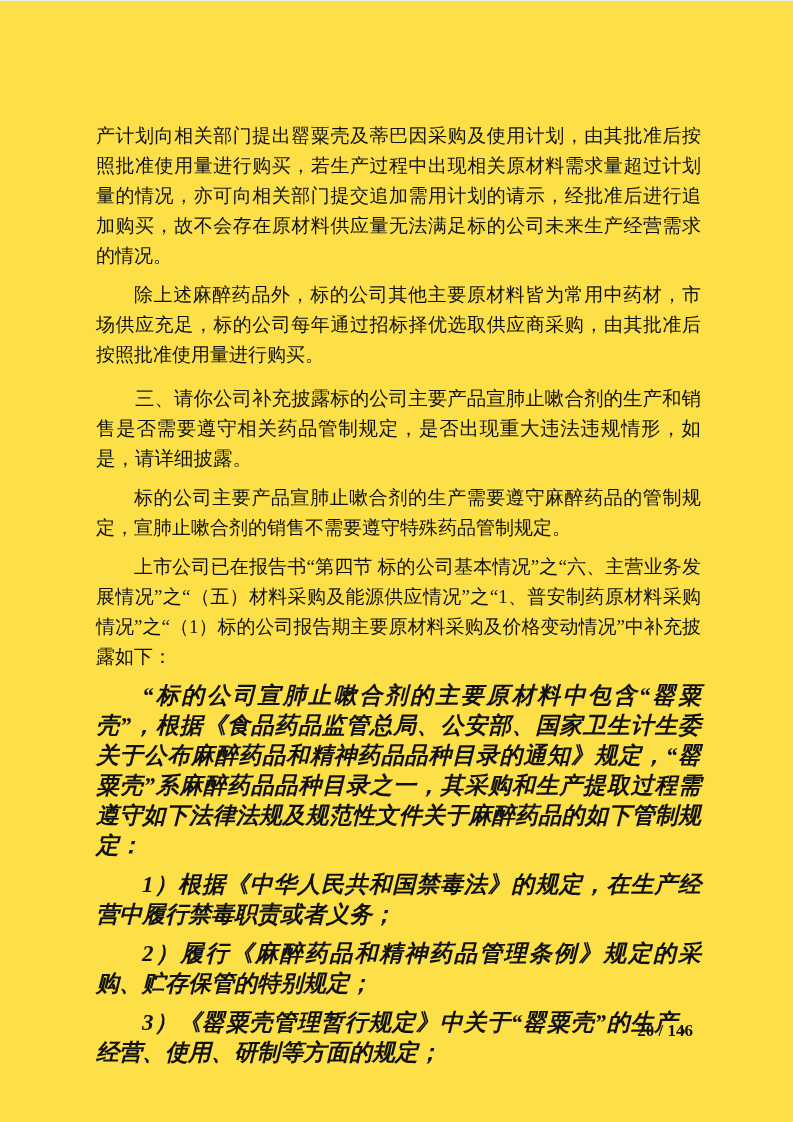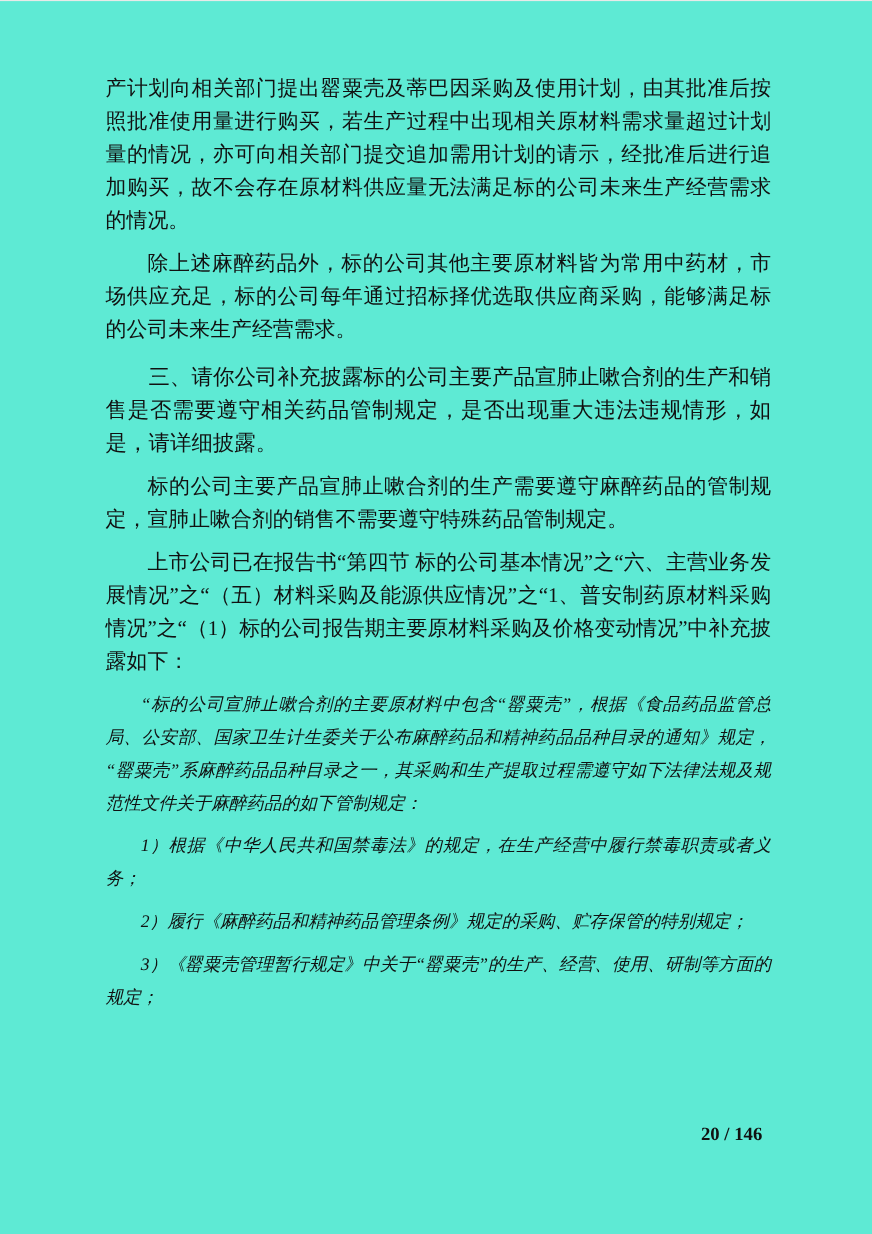--- a/index.html
+++ b/index.html
@@ -5,23 +5,23 @@
   html, body {
     margin: 0;
     padding: 0;
     background: #ffffff;
   }
   .page {
     position: relative;
     width: 793px;
     height: 1122px;
     margin: 0;
-    background: #5eead4;
+    background: #fde047;
     box-sizing: border-box;
-    padding: 65px 92px 0 96px;
+    padding: 120px 92px 0 96px;
     border-top: 1px solid #e8eae8;
     font-family: "Liberation Serif", "DejaVu Serif", serif;
     color: #111111;
     overflow: hidden;
   }
   .para {
     margin: 0 0 9px 0;
     font-size: 19px;
     line-height: 30px;
     text-align: justify;
@@ -29,43 +29,43 @@
   }
   .indent {
     text-indent: 2em;
   }
   .heading {
     font-weight: normal;
     margin: 14px 0 9px 0;
     font-size: 19.5px;
   }
   .kaiti {
-    font-weight: normal;
+    font-weight: bold;
     font-style: italic;
-    font-size: 16px;
+    font-size: 23px;
   }
   .footer-pagenum {
     position: absolute;
     top: 1020px;
     right: 100px;
     font-size: 17px;
     font-weight: bold;
     font-family: "Liberation Serif", "DejaVu Serif", serif;
     color: #111111;
     margin-left: 48px;
   }
 </style>
 </head>
 <body>
 
 <div class="page">
 
   <p class="para">产计划向相关部门提出罂粟壳及蒂巴因采购及使用计划，由其批准后按照批准使用量进行购买，若生产过程中出现相关原材料需求量超过计划量的情况，亦可向相关部门提交追加需用计划的请示，经批准后进行追加购买，故不会存在原材料供应量无法满足标的公司未来生产经营需求的情况。</p>
 
-  <p class="para indent">除上述麻醉药品外，标的公司其他主要原材料皆为常用中药材，市场供应充足，标的公司每年通过招标择优选取供应商采购，能够满足标的公司未来生产经营需求。</p>
+  <p class="para indent">除上述麻醉药品外，标的公司其他主要原材料皆为常用中药材，市场供应充足，标的公司每年通过招标择优选取供应商采购，由其批准后按照批准使用量进行购买。</p>
 
 
   <p class="para indent heading">三、请你公司补充披露标的公司主要产品宣肺止嗽合剂的生产和销售是否需要遵守相关药品管制规定，是否出现重大违法违规情形，如是，请详细披露。</p>
 
   <p class="para indent">标的公司主要产品宣肺止嗽合剂的生产需要遵守麻醉药品的管制规定，宣肺止嗽合剂的销售不需要遵守特殊药品管制规定。</p>
 
 
   <p class="para indent">上市公司已在报告书“第四节 标的公司基本情况”之“六、主营业务发展情况”之“（五）材料采购及能源供应情况”之“1、普安制药原材料采购情况”之“（1）标的公司报告期主要原材料采购及价格变动情况”中补充披露如下：</p>
 
   <p class="para indent kaiti">“标的公司宣肺止嗽合剂的主要原材料中包含“罂粟壳”，根据《食品药品监管总局、公安部、国家卫生计生委关于公布麻醉药品和精神药品品种目录的通知》规定，“罂粟壳”系麻醉药品品种目录之一，其采购和生产提取过程需遵守如下法律法规及规范性文件关于麻醉药品的如下管制规定：</p>

